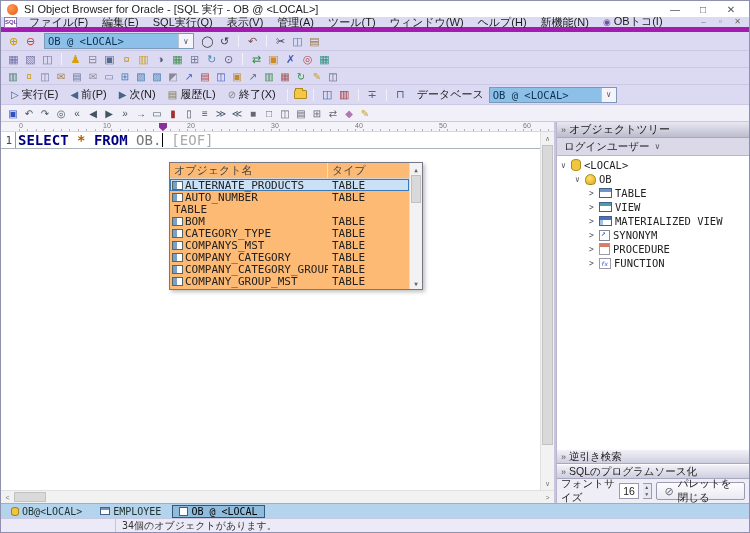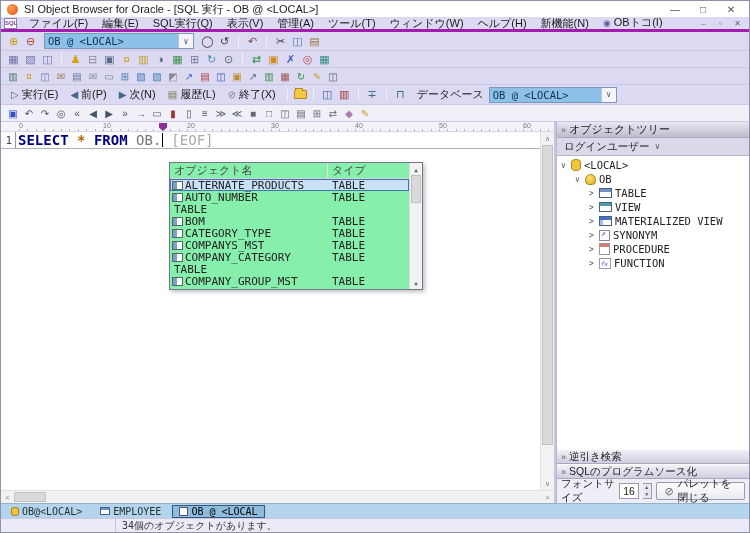--- a/index.html
+++ b/index.html
@@ -6,21 +6,21 @@
   html,body { width: 750px; height: 533px; overflow: hidden; }
   body { font-family: "Liberation Sans", sans-serif; background:#fff; border:1px solid #8f8fae; display:flex; flex-direction:column; }
 
   
   .titlebar { height:16px; background:#fff; display:flex; align-items:center; padding:0 4px; flex:none; }
   .appicon { width:11px; height:11px; border-radius:50%; background:radial-gradient(circle at 35% 35%, #ff9a50, #e05a18); margin:0 6px 0 2px; flex:none; }
   .titletext { font-size:11px; color:#222; flex:1; white-space:nowrap; overflow:hidden; }
   .wctl { width:28px; text-align:center; font-size:10px; color:#555; cursor:default; }
 
   
-  .menubar { height:15px; background:#dcdaf2; display:flex; align-items:center; padding:0 3px; flex:none; border-bottom:3px solid #a21caf; }
+  .menubar { height:15px; background:#dcdaf2; display:flex; padding:0 3px; flex:none; border-bottom:5px solid #a21caf; }
   .mdiicon { width:13px; height:11px; background:#fff; border:1px solid #8a7ab8; color:#7040a0; font-size:6px; font-weight:bold; line-height:9px; text-align:center; margin-right:5px; flex:none; }
   .menus { display:flex; align-items:center; height:100%; }
   .menu-item { font-size:11px; color:#1a1a1a; padding:0 7px; line-height:15px; white-space:nowrap; }
   .menus .menu-item:last-child::before { content:"◉"; color:#7050a0; font-size:9px; margin-right:3px; }
   .mspacer { flex:1; }
   .mdictl { width:17px; text-align:center; font-size:8px; color:#666; }
 
   
   .tbrow { background:#dcdaf2; display:flex; align-items:center; padding:0 2px; flex:none; border-bottom:1px solid #cac8e4; }
   .tb1 { height:19px; } .tb2 { height:17px; } .tb3 { height:17px; }
@@ -63,21 +63,21 @@
   .vscroll { width:14px; flex:none; background:#f2f2f2; border-left:1px solid #e0e0e0; position:relative; }
   .vscroll .sarrow { height:13px; display:flex; align-items:center; justify-content:center; font-size:7px; color:#777; }
   .vscroll .sarrow.bottom { position:absolute; bottom:0; left:0; right:0; }
   .vthumb { position:absolute; top:13px; bottom:45px; left:1px; right:1px; background:#d9d9d9; border:1px solid #c2c2c2; }
   .hscroll { height:13px; flex:none; background:#f2f2f2; border-top:1px solid #e0e0e0; position:relative; display:flex; align-items:center; }
   .hscroll .sarrow { width:13px; text-align:center; font-size:7px; color:#777; }
   .hscroll .sarrow.right { position:absolute; right:0; }
   .hthumb { position:absolute; left:13px; width:32px; top:1px; bottom:1px; background:#d9d9d9; border:1px solid #c2c2c2; }
 
   
-  .popup { position:absolute; left:168px; top:30px; width:254px; height:128px; background:#86efac; border:1px solid #767689; box-shadow:2px 2px 4px rgba(0,0,0,.25); font-family:"DejaVu Sans Mono", monospace; font-size:11px; overflow:hidden; display:flex; }
+  .popup { position:absolute; left:168px; top:30px; width:254px; height:128px; background:#fdba74; border:1px solid #767689; box-shadow:2px 2px 4px rgba(0,0,0,.25); font-family:"DejaVu Sans Mono", monospace; font-size:11px; overflow:hidden; display:flex; }
   .plist { flex:1; overflow:hidden; }
   .phead { display:flex; height:16px; align-items:center; color:#444; border-bottom:1px solid #d4d4d4; }
   .phc1 { width:158px; padding-left:4px; border-right:1px solid #e2e2e2; }
   .phc2 { flex:1; padding-left:4px; }
   .prow { display:flex; height:12px; align-items:center; color:#222; }
   .prow[data-sel="true"] { background:#c9e0f7; outline:1px solid #3c78b4; outline-offset:-1px; }
   .pc1 { width:158px; display:flex; align-items:center; overflow:hidden; white-space:nowrap; }
   .pc2 { flex:1; padding-left:4px; white-space:nowrap; }
   .picon { width:11px; height:9px; flex:none; border:1px solid #566; background:linear-gradient(to right,#7aa0c8 0 4px,#fff 4px); margin:0 2px 0 2px; }
   .pscroll { width:13px; flex:none; background:#f2f2f2; border-left:1px solid #ddd; position:relative; }
@@ -406,20 +406,24 @@
 
                 <div class="prow" data-sel="false">
                   <span class="pc1">
                     <span class="picon"></span>
                     <span>COMPANY_CATEGORY</span>
                   </span>
                   <span class="pc2">TABLE</span>
                 </div>
 
                 <div class="prow" data-sel="false">
+                  <span class="pc1">
+                    <span class="picon"></span>
+                    <span>COMPANY_CATEGORY_GROUP</span>
+                  </span>
                   <span class="pc2">TABLE</span>
                 </div>
 
                 <div class="prow" data-sel="false">
                   <span class="pc1">
                     <span class="picon"></span>
                     <span>COMPANY_GROUP_MST</span>
                   </span>
                   <span class="pc2">TABLE</span>
                 </div>

